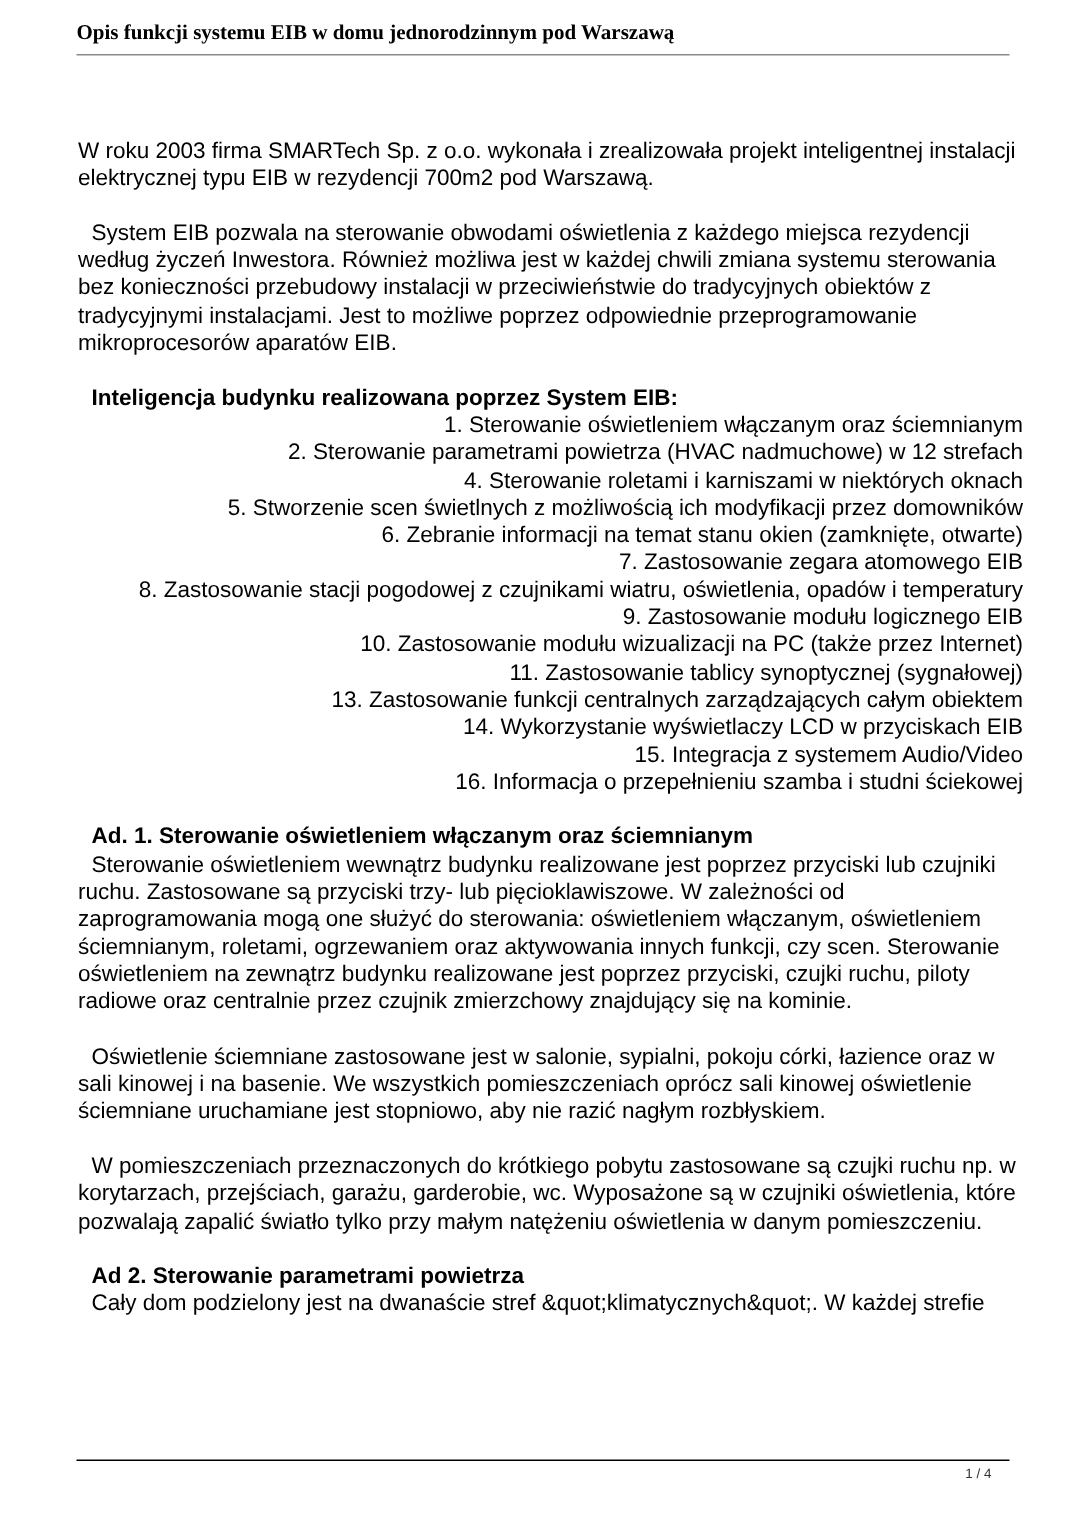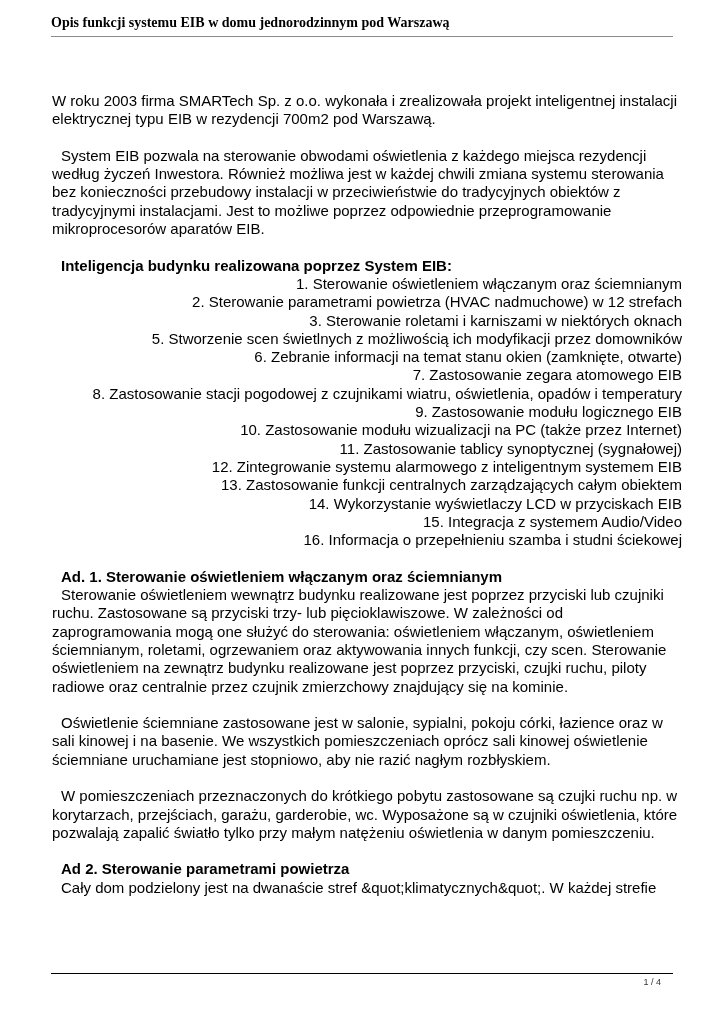--- a/index.html
+++ b/index.html
@@ -89,29 +89,28 @@
 <div class="content">
   <p class="para">W roku 2003 firma SMARTech Sp. z o.o. wykonała i zrealizowała projekt inteligentnej instalacji elektrycznej typu EIB w rezydencji 700m2 pod Warszawą.</p>
   <div class="gap"></div>
   <p class="para indent" style="text-indent: 9px; padding-left: 0px;">System EIB pozwala na sterowanie obwodami oświetlenia z każdego miejsca rezydencji według życzeń Inwestora. Również możliwa jest w każdej chwili zmiana systemu sterowania bez konieczności przebudowy instalacji w przeciwieństwie do tradycyjnych obiektów z tradycyjnymi instalacjami. Jest to możliwe poprzez odpowiednie przeprogramowanie mikroprocesorów aparatów EIB.</p>
   <div class="gap"></div>
 
   <p class="heading">Inteligencja budynku realizowana poprzez System EIB:</p>
   <ul class="list">
     <li>1. Sterowanie oświetleniem włączanym oraz ściemnianym</li>
     <li>2. Sterowanie parametrami powietrza (HVAC nadmuchowe) w 12 strefach</li>
-    <li>3. Sterowanie roletami i karniszami w niektórych oknach</li>
+    <li>4. Sterowanie roletami i karniszami w niektórych oknach</li>
     <li>5. Stworzenie scen świetlnych z możliwością ich modyfikacji przez domowników</li>
     <li>6. Zebranie informacji na temat stanu okien (zamknięte, otwarte)</li>
     <li>7. Zastosowanie zegara atomowego EIB</li>
     <li>8. Zastosowanie stacji pogodowej z czujnikami wiatru, oświetlenia, opadów i temperatury</li>
     <li>9. Zastosowanie modułu logicznego EIB</li>
     <li>10. Zastosowanie modułu wizualizacji na PC (także przez Internet)</li>
     <li>11. Zastosowanie tablicy synoptycznej (sygnałowej)</li>
-    <li>12. Zintegrowanie systemu alarmowego z inteligentnym systemem EIB</li>
     <li>13. Zastosowanie funkcji centralnych zarządzających całym obiektem</li>
     <li>14. Wykorzystanie wyświetlaczy LCD w przyciskach EIB</li>
     <li>15. Integracja z systemem Audio/Video</li>
     <li>16. Informacja o przepełnieniu szamba i studni ściekowej</li>
   </ul>
   <div class="gap"></div>
 
   <p class="heading">Ad. 1. Sterowanie oświetleniem włączanym oraz ściemnianym</p>
   <p class="para"><span style="padding-left:9px">Sterowanie oświetleniem wewnątrz budynku realizowane jest poprzez przyciski lub czujniki ruchu. Zastosowane są przyciski trzy- lub pięcioklawiszowe. W zależności od zaprogramowania mogą one służyć do sterowania: oświetleniem włączanym, oświetleniem ściemnianym, roletami, ogrzewaniem oraz aktywowania innych funkcji, czy scen. Sterowanie oświetleniem na zewnątrz budynku realizowane jest poprzez przyciski, czujki ruchu, piloty radiowe oraz centralnie przez czujnik zmierzchowy znajdujący się na kominie.</span></p>
   <div class="gap"></div>

